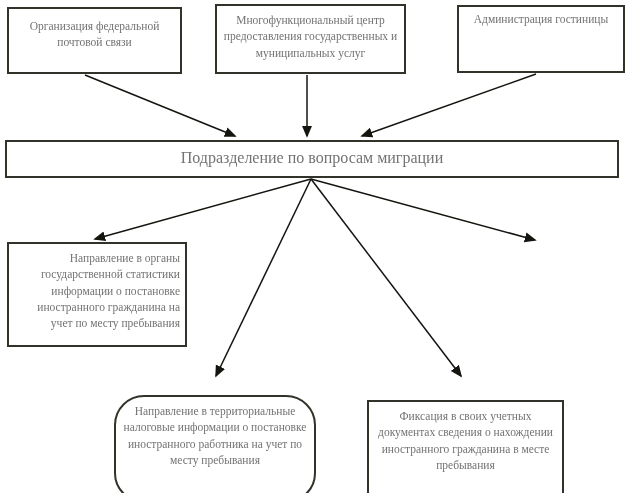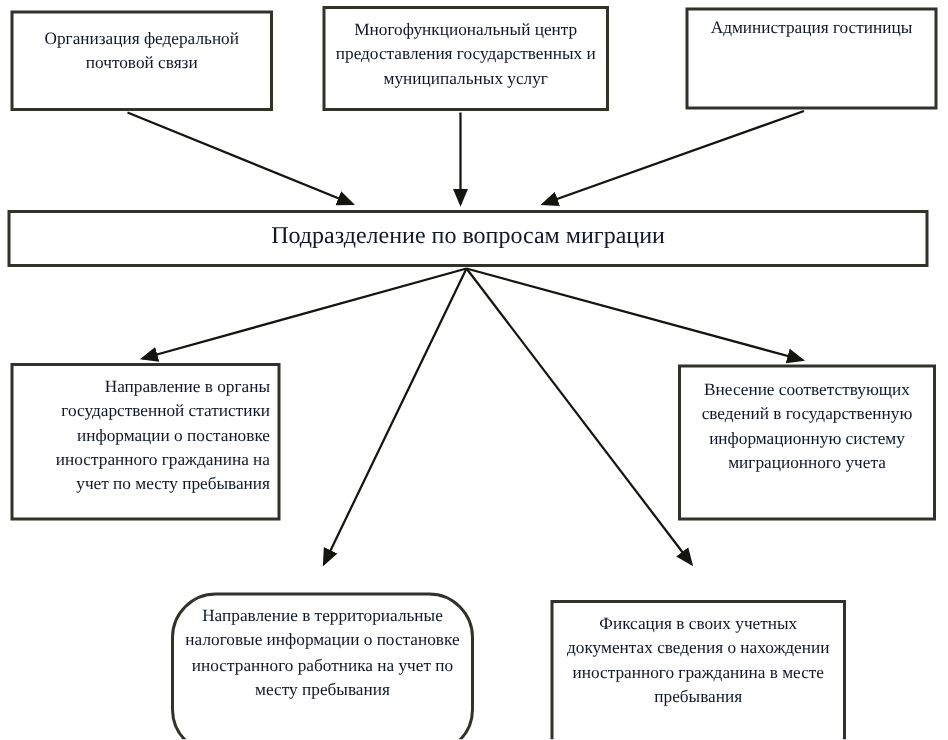--- a/index.html
+++ b/index.html
@@ -6,21 +6,21 @@
     margin: 0;
     padding: 0;
     background: #ffffff;
   }
   .canvas {
     position: relative;
     width: 632px;
     height: 493px;
     background: #ffffff;
     font-family: "Liberation Serif", "DejaVu Serif", serif;
-    color: #0f172a;
+    color: #737373;
     overflow: hidden;
   }
   .edges {
     position: absolute;
     left: 0;
     top: 0;
     width: 632px;
     height: 493px;
     pointer-events: none;
   }
@@ -90,23 +90,20 @@
   </div>
 
   <div class="node" id="n-migration">
     <span class="node-label">Подразделение по вопросам миграции</span>
   </div>
 
   <div class="node" id="n-statistics">
     <span class="node-label">Направление в органы государственной статистики информации о постановке иностранного гражданина на учет по месту пребывания</span>
   </div>
 
-  <div class="node" id="n-gis">
-    <span class="node-label">Внесение соответствующих сведений в государственную информационную систему миграционного учета</span>
-  </div>
 
   <div class="node" id="n-tax">
     <span class="node-label">Направление в территориальные налоговые информации о постановке иностранного работника на учет по месту пребывания</span>
   </div>
 
   <div class="node" id="n-records">
     <span class="node-label">Фиксация в своих учетных документах сведения о нахождении иностранного гражданина в месте пребывания</span>
   </div>
 
 </div>

